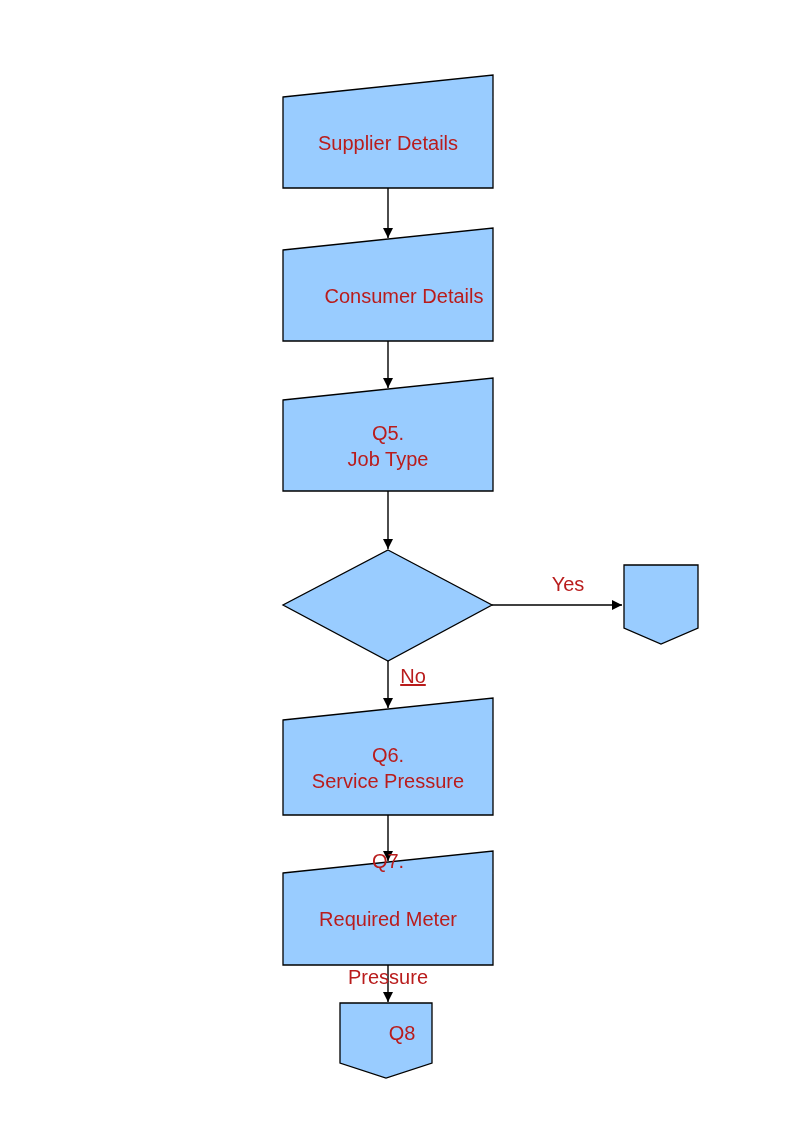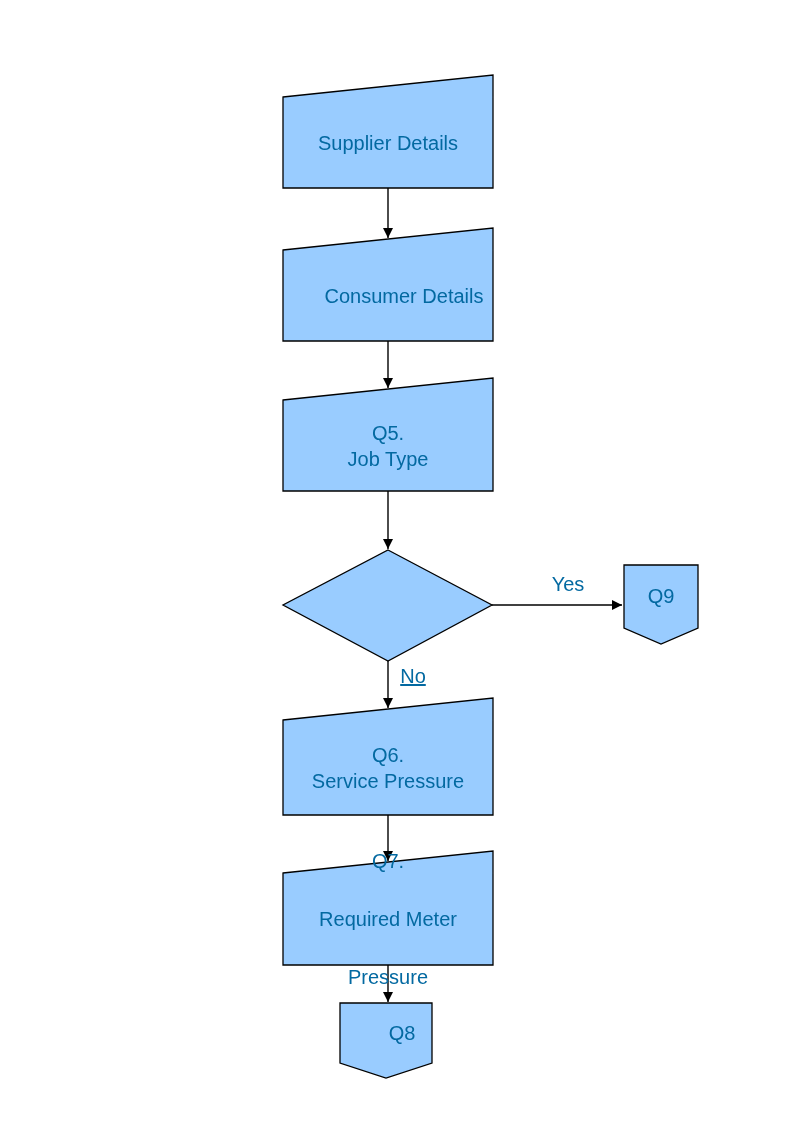--- a/index.html
+++ b/index.html
@@ -32,21 +32,21 @@
     stroke-width: 1.4;
     fill: none;
   }
   .label {
     position: absolute;
     display: flex;
     flex-direction: column;
     align-items: center;
     justify-content: center;
     text-align: center;
-    color: #0369a1;
+    color: #b91c1c;
     font-size: 20px;
     line-height: 26px;
     white-space: nowrap;
     pointer-events: none;
   }
   .label span { display: block; }
 </style>
 </head>
 <body>
 
@@ -84,23 +84,20 @@
   <div class="label" style="left:283px; top:250px; width:210px; height:91px;padding-left:16px;">
     <span>Consumer Details</span>
   </div>
 
   <div class="label" style="left:283px; top:400px; width:210px; height:91px;">
     <span>Q5.</span>
     <span>Job Type</span>
   </div>
 
 
-  <div class="label" style="left:624px; top:565px; width:74px; height:62px;">
-    <span>Q9</span>
-  </div>
 
   <div class="label" style="left:283px; top:720px; width:210px; height:95px;">
     <span>Q6.</span>
     <span>Service Pressure</span>
   </div>
 
   <div class="label" style="left:283px; top:873px; width:210px; height:92px;gap:32px;">
     <span>Q7.</span>
     <span>Required Meter</span>
     <span>Pressure</span>

